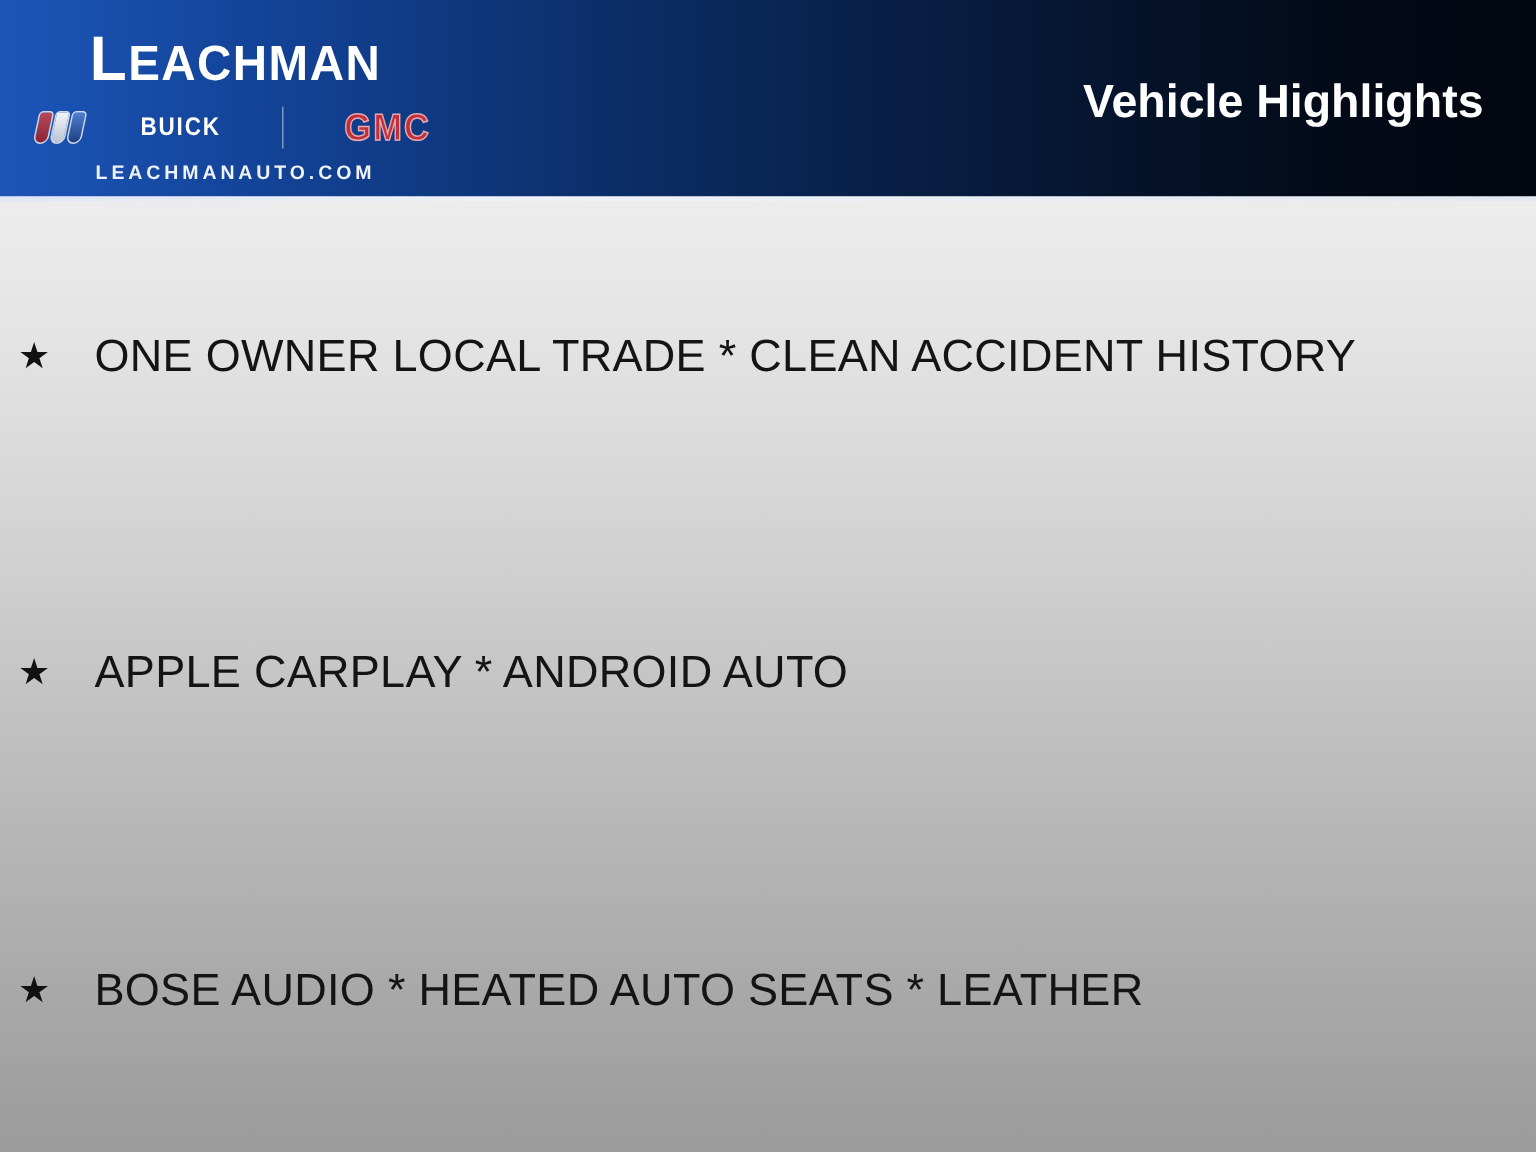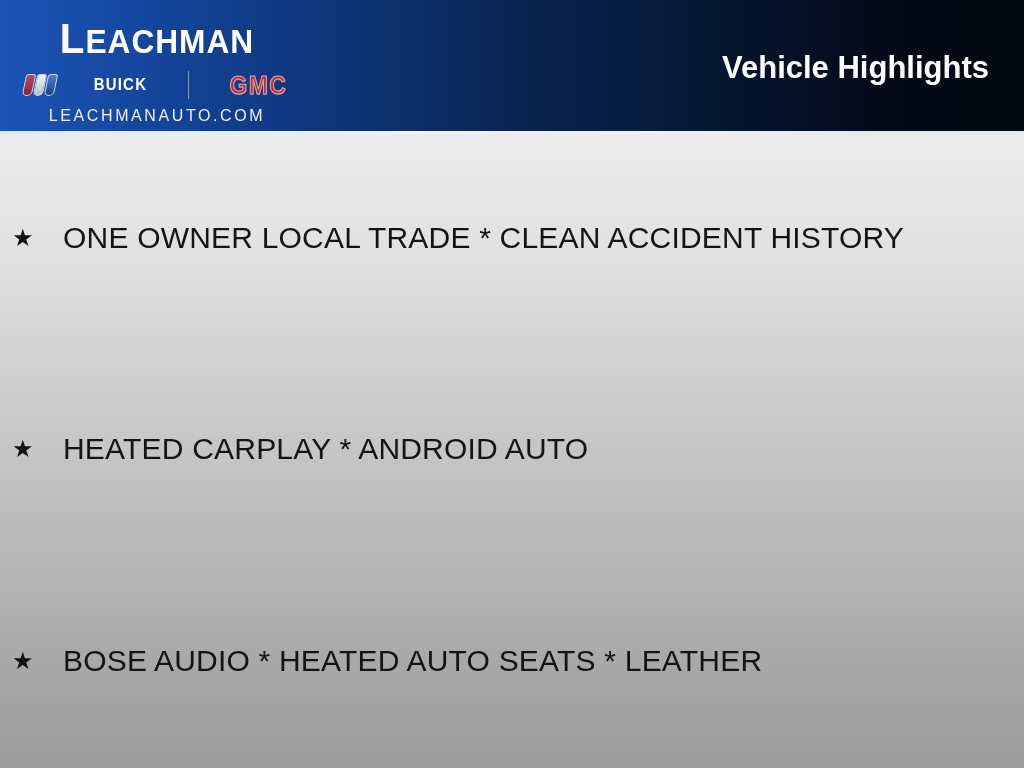--- a/index.html
+++ b/index.html
@@ -138,22 +138,22 @@
   }
 
   .logo-url {
     position: absolute;
     left: 24px;
     top: 99px;
     width: 266px;
     text-align: center;
     color: #eef2fa;
     font-family: "Liberation Sans", sans-serif;
-    font-weight: normal;
-    font-size: 16px;
+    font-weight: bold;
+    font-size: 13px;
     letter-spacing: 2.6px;
     white-space: nowrap;
   }
 
   
   .header-title {
     position: absolute;
     right: 35px;
     top: 50px;
     color: #ffffff;
@@ -243,21 +243,21 @@
   <div class="body-area">
     <ul class="highlight-list">
 
       <li class="highlight-item i0">
         <span class="bullet-star">★</span>
         <span class="highlight-text">ONE OWNER LOCAL TRADE * CLEAN ACCIDENT HISTORY</span>
       </li>
 
       <li class="highlight-item i1">
         <span class="bullet-star">★</span>
-        <span class="highlight-text">HEATED CARPLAY * ANDROID AUTO</span>
+        <span class="highlight-text">APPLE CARPLAY * ANDROID AUTO</span>
       </li>
 
       <li class="highlight-item i2">
         <span class="bullet-star">★</span>
         <span class="highlight-text">BOSE AUDIO * HEATED AUTO SEATS * LEATHER</span>
       </li>
 
     </ul>
   </div>
 

